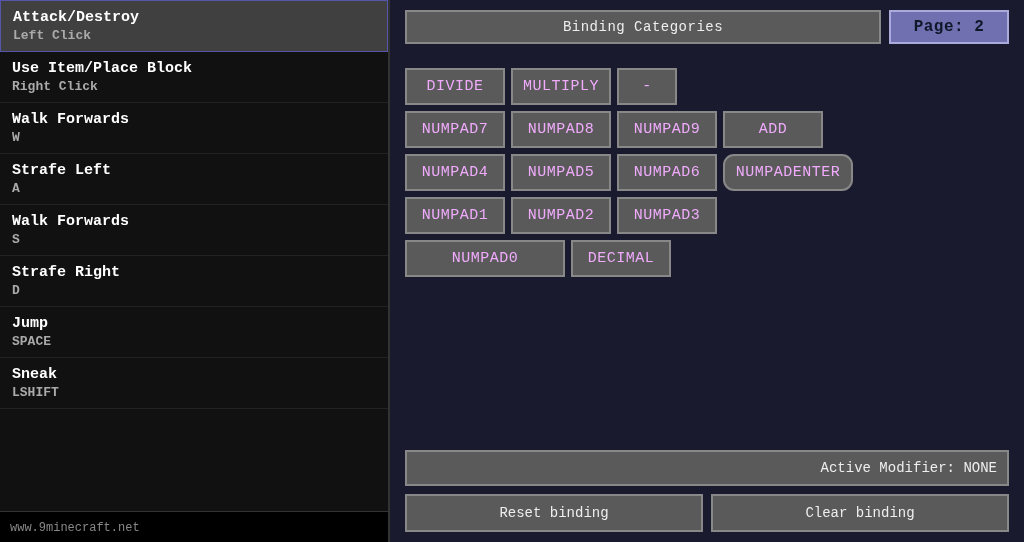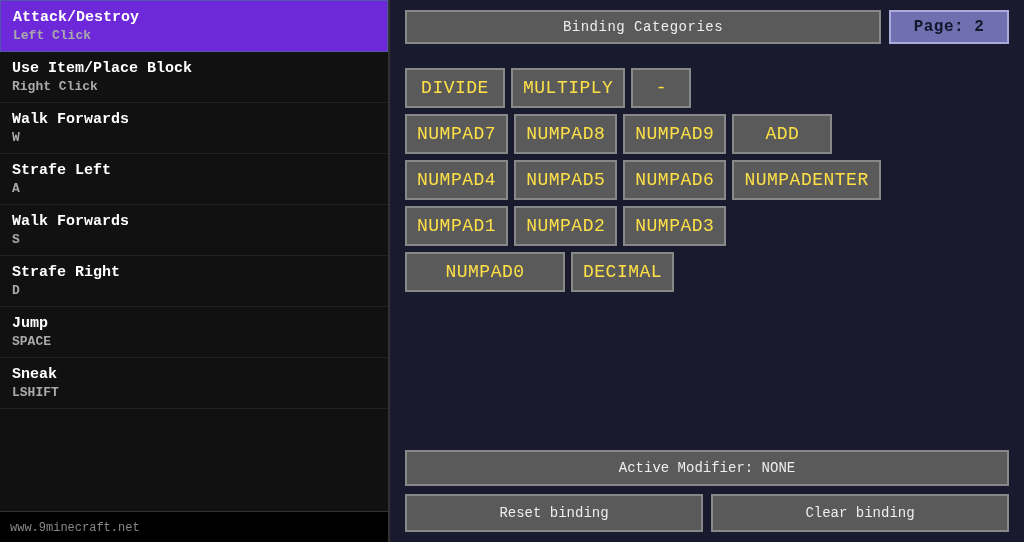--- a/index.html
+++ b/index.html
@@ -37,21 +37,21 @@
     }
 
     .binding-item {
       padding: 8px 12px;
       cursor: pointer;
       border-bottom: 1px solid #222;
       color: #cccccc;
     }
 
     .binding-item.selected {
-      background: #6d28d9;
+      background: #404040;
       border: 1px solid #5555aa;
     }
 
     .binding-item .action-name {
       font-size: 15px;
       color: #ffffff;
       font-weight: bold;
       display: block;
     }
 
@@ -126,60 +126,61 @@
 
     .numpad-row {
       display: flex;
       gap: 6px;
       align-items: center;
     }
 
     .numpad-btn {
       background: #5a5a5a;
       border: 2px solid #888888;
-      color: #fde047;
-      font-family: 'Courier New', Courier, monospace;
-      font-size: 18px;
+      color: #f0abfc;
+      font-family: 'Courier New', Courier, monospace;
+      font-size: 15px;
       cursor: pointer;
       padding: 8px 10px;
       text-align: center;
       min-width: 100px;
       letter-spacing: 0.5px;
     }
 
     .numpad-btn.wide {
       min-width: 160px;
     }
 
     .numpad-btn.narrow {
       min-width: 60px;
     }
 
     .numpad-btn.numpadenter-btn {
       min-width: 130px;
+      border-radius: 11px;
     }
 
     
     .bottom-bar {
       margin-top: auto;
       padding-top: 10px;
       display: flex;
       flex-direction: column;
       gap: 8px;
     }
 
     .active-modifier-btn {
       background: #5a5a5a;
       border: 2px solid #888888;
       color: #eeeeee;
       font-family: 'Courier New', Courier, monospace;
       font-size: 14px;
       cursor: pointer;
       padding: 8px 10px;
-      text-align: center;
+      text-align: right;
       width: 100%;
     }
 
     .bottom-buttons {
       display: flex;
       gap: 8px;
     }
 
     .bottom-btn {
       flex: 1;

